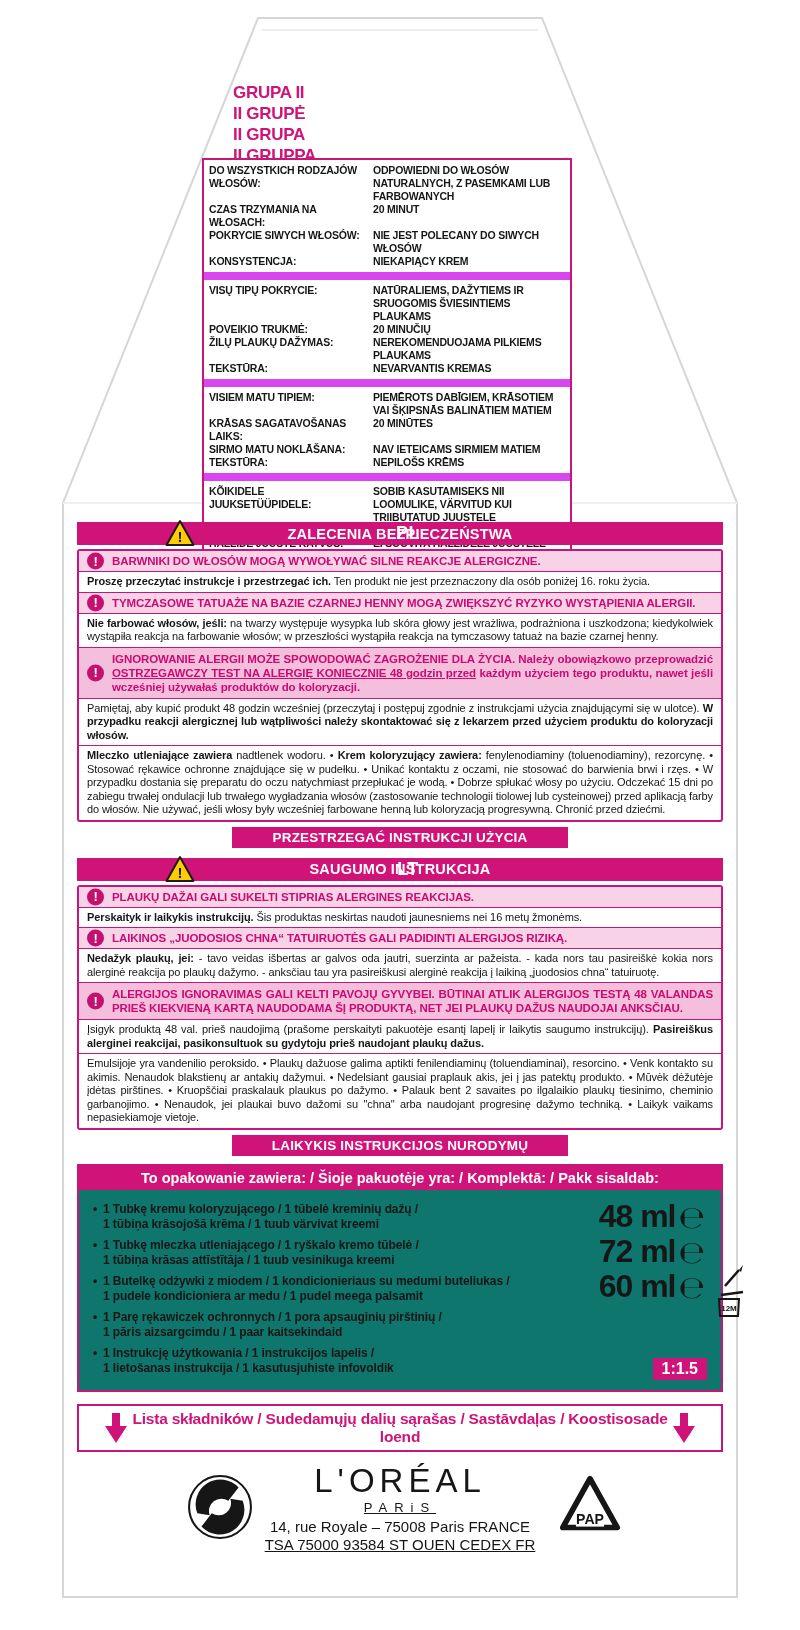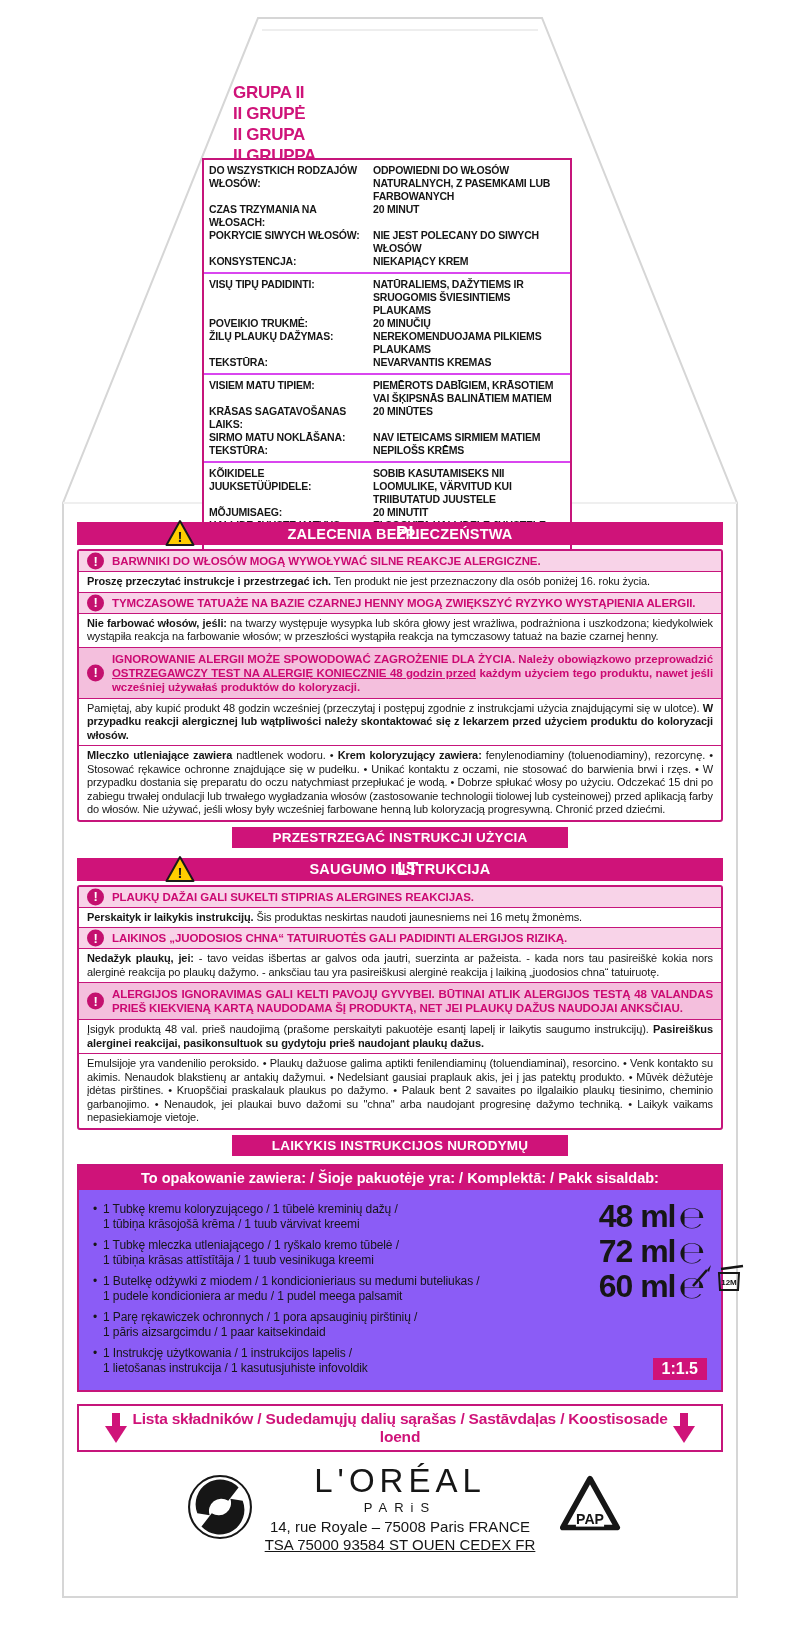--- a/index.html
+++ b/index.html
@@ -8,21 +8,21 @@
     font-family:"Liberation Sans",sans-serif;color:#161616;overflow:hidden;
   }
   svg{display:block}
   
   #silhouette{position:absolute;left:0;top:0;}
 
   
   .group-labels{position:absolute;left:233px;top:82px;color:#cf1379;font-weight:bold;
     font-size:17px;line-height:21px;letter-spacing:-.3px;}
   .spec-table{position:absolute;left:202px;top:158px;width:366px;border:2px solid #c6157b;background:#fff;}
-  .spec-sec{padding:4px 5px;border-bottom:2px solid #d946ef;}
+  .spec-sec{padding:4px 5px;border-bottom:8px solid #d946ef;}
   .spec-sec:last-child{border-bottom:none;}
   .spec-row{display:grid;grid-template-columns:160px 1fr;column-gap:4px;}
   .sl,.sv{font-size:10.5px;font-weight:bold;line-height:13px;letter-spacing:-.2px;}
 
   
   .panel{position:absolute;left:63px;top:512px;width:674px;padding:0 14px;box-sizing:border-box;}
 
   .lang-bar{position:relative;height:23px;background:#cf1379;margin-top:10px;display:flex;align-items:center;justify-content:center;}
   .lang-code{color:#fff;font-weight:bold;font-size:18px;padding-left:16px;letter-spacing:.5px;}
   .lang-title{position:absolute;left:0;right:0;text-align:center;color:#fff;font-weight:bold;font-size:14.5px;letter-spacing:.2px;}
@@ -35,41 +35,41 @@
   .row.alert.big{background:#f4bfdd;text-align:justify;padding-top:4px;padding-bottom:4px;}
   .row.just{text-align:justify;}
   .excl{position:absolute;left:8px;top:50%;transform:translateY(-50%);width:17px;height:17px;border-radius:50%;
     background:#c4106f;color:#fff;font-weight:bold;font-size:13px;display:flex;align-items:center;justify-content:center;}
   .lead{font-weight:bold;}
   .ul{text-decoration:underline;}
 
   .mini-banner{width:fit-content;margin:5px auto 5px auto;background:#cf1379;color:#fff;font-weight:bold;
     font-size:13.5px;padding:3px 40px;letter-spacing:.2px;}
 
-  .contents-box{position:relative;border:2.5px solid #c6157b;margin-top:8px;background:#8b5cf6;}
+  .contents-box{position:relative;border:2.5px solid #c6157b;margin-top:8px;background:#0f766e;}
   .contents-head{background:#cf1379;color:#fff;font-weight:bold;font-size:14.5px;text-align:center;padding:4px 0;}
   .contents-list{padding:7px 10px 8px 14px;}
-  .ci{position:relative;padding-left:10px;margin:5px 0;font-weight:normal;font-size:12px;line-height:15.5px;width:442px;letter-spacing:-.1px;}
+  .ci{position:relative;padding-left:10px;margin:5px 0;font-weight:bold;font-size:12px;line-height:15.5px;width:442px;letter-spacing:-.1px;}
   .ci::before{content:"•";position:absolute;left:0;top:0;}
   .volumes{position:absolute;right:16px;top:34px;}
   .vol{display:flex;align-items:flex-end;height:35px;}
   .vol-num{font-size:32px;font-weight:bold;letter-spacing:-1px;}
   .e-mark{font-family:"DejaVu Sans",sans-serif;font-size:31px;margin-left:3px;font-weight:normal;}
-  .vol-icons{position:absolute;right:-40px;top:64px;display:flex;flex-direction:row;align-items:flex-start;gap:2px;}
+  .vol-icons{position:absolute;right:-40px;top:64px;display:flex;flex-direction:column;align-items:flex-end;gap:2px;}
   .ratio-badge{position:absolute;right:14px;bottom:10px;background:#cf1379;color:#fff;font-weight:bold;
     font-size:16px;padding:2px 9px;}
 
   .ingr-bar{margin-top:12px;border:2.5px solid #c6157b;display:flex;align-items:center;
     padding:4px 26px;background:#fff;}
   .ingr-text{flex:1;text-align:center;color:#cf1379;font-weight:bold;font-size:15.5px;letter-spacing:-.2px;}
 
   .footer{position:relative;margin-top:10px;height:120px;}
   .brand-col{position:absolute;left:0;right:0;top:0;text-align:center;}
   .brand{font-size:33px;letter-spacing:5px;color:#161616;font-weight:normal;}
-  .brand-sub{font-size:13px;letter-spacing:7px;margin-top:0px;}
+  .brand-sub{font-size:13px;letter-spacing:7px;margin-top:0px;text-decoration:underline;}
   .addr1{font-size:15px;margin-top:3px;}
   .addr2{font-size:15px;text-decoration:underline;margin-top:1px;}
   .green-dot{position:absolute;left:110px;top:12px;}
   .pap{position:absolute;right:100px;top:12px;}
 </style>
 </head>
 <body>
 
 <svg id="silhouette" width="800" height="1630">
   <polygon points="258,18 542,18 737,503 737,1597 63,1597 63,503" fill="#ffffff" stroke="#d6d6d6" stroke-width="2"></polygon>
@@ -98,21 +98,21 @@
         <div class="sl">POKRYCIE SIWYCH WŁOSÓW:</div>
         <div class="sv">NIE JEST POLECANY DO SIWYCH WŁOSÓW</div>
       </div>
     <div class="spec-row">
         <div class="sl">KONSYSTENCJA:</div>
         <div class="sv">NIEKAPIĄCY KREM</div>
       </div>
   </div>
   <div class="spec-sec">
     <div class="spec-row">
-        <div class="sl">VISŲ TIPŲ PADIDINTI:</div>
+        <div class="sl">VISŲ TIPŲ POKRYCIE:</div>
         <div class="sv">NATŪRALIEMS, DAŽYTIEMS IR SRUOGOMIS ŠVIESINTIEMS PLAUKAMS</div>
       </div>
     <div class="spec-row">
         <div class="sl">POVEIKIO TRUKMĖ:</div>
         <div class="sv">20 MINUČIŲ</div>
       </div>
     <div class="spec-row">
         <div class="sl">ŽILŲ PLAUKŲ DAŽYMAS:</div>
         <div class="sv">NEREKOMENDUOJAMA PILKIEMS PLAUKAMS</div>
       </div>

